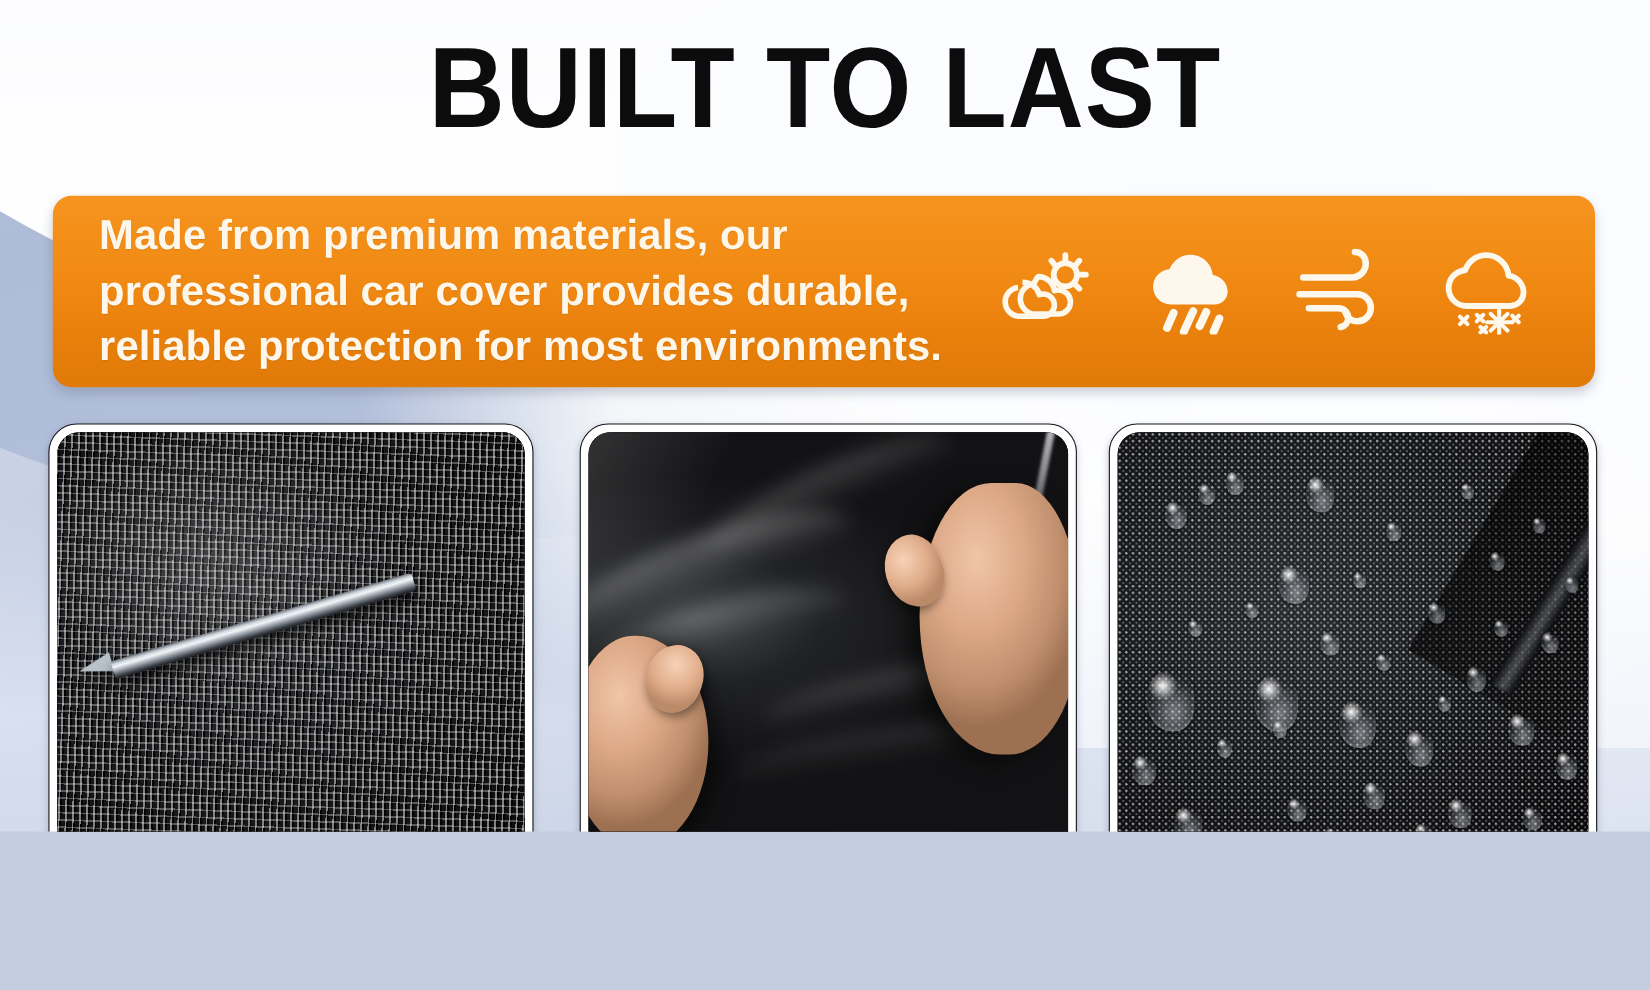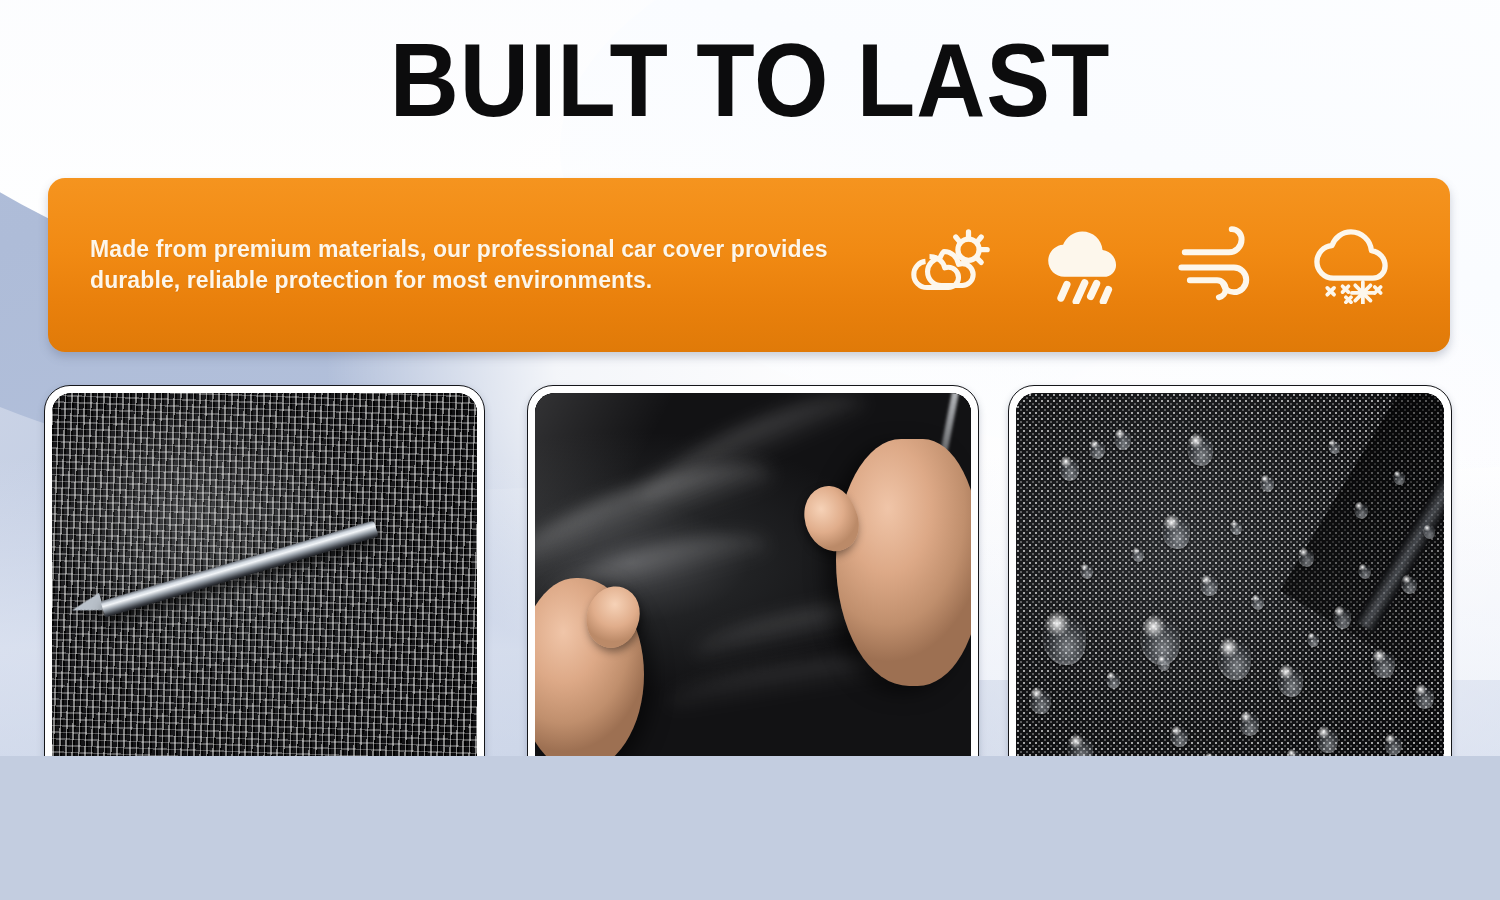--- a/index.html
+++ b/index.html
@@ -33,21 +33,21 @@
     letter-spacing:1px;transform:scaleX(.92);transform-origin:50% 50%;
     -webkit-font-smoothing:antialiased;}
 
   
   .banner{position:absolute;left:48px;top:178px;width:1402px;height:174px;
     border-radius:17px;
     background:linear-gradient(180deg,#f5941f 0%,#f18a13 42%,#e9800c 72%,#e07a08 100%);
     box-shadow:0 5px 10px rgba(90,100,125,.30);
     display:flex;align-items:center;box-sizing:border-box;
     padding:0 34px 0 42px;}
-  .banner-text{color:#fdf6ea;font-weight:700;font-size:23px;line-height:1.33;
+  .banner-text{color:#fdf6ea;font-weight:700;font-size:38px;line-height:1.33;
     max-width:905px;letter-spacing:.1px;
     text-shadow:0 1px 1px rgba(150,80,0,.22);}
   .banner-icons{display:flex;align-items:center;gap:48px;margin-left:auto;padding-right:22px;}
   .wicon{width:86px;height:78px;display:block;}
 
   
   .cards{position:absolute;left:0;top:385px;width:1500px;height:410px;}
   .card{position:absolute;top:0;height:402px;border-radius:26px;
     background:#ffffff;
     border:1.6px solid #15161a;

